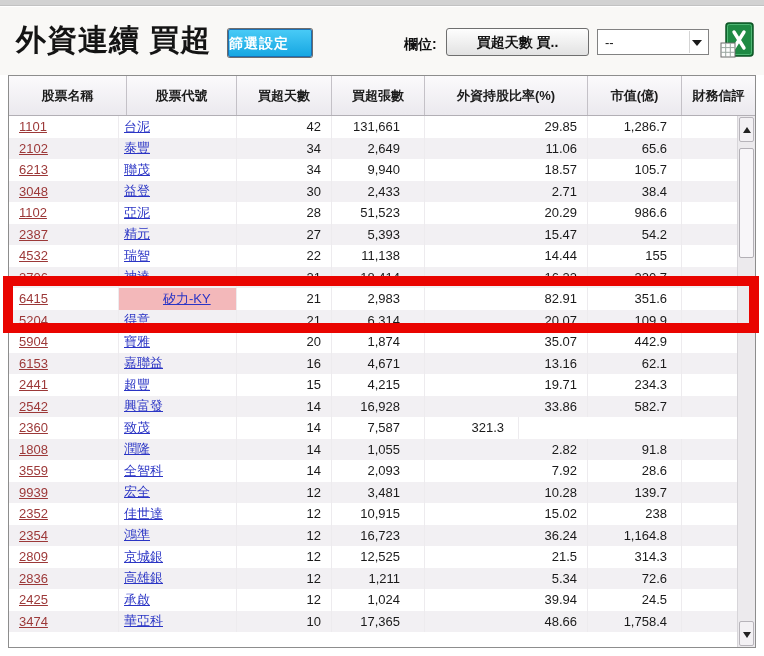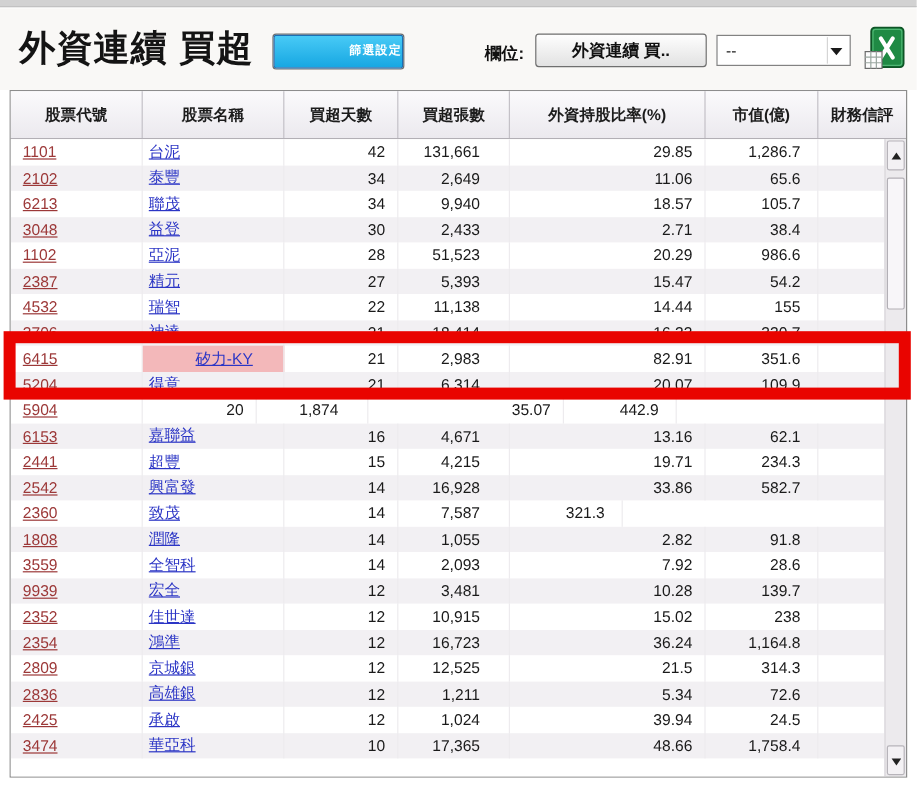--- a/index.html
+++ b/index.html
@@ -4,23 +4,23 @@
 <style>
   * { margin:0; padding:0; box-sizing:border-box; }
   body { font-family:"Liberation Sans","DejaVu Sans",sans-serif; background:#fff; }
   #page { position:relative; width:764px; height:656px; background:#fff; overflow:hidden; }
 
   .topstrip { position:absolute; left:0; top:0; width:764px; height:6px; background:#d2d2d2; border-bottom:1px solid #c2c2c2; }
   .headzone { position:absolute; left:0; top:7px; width:764px; height:68px; background:#f9f8f6; }
 
   .title { position:absolute; left:16px; top:20px; font-size:30px; font-weight:bold; color:#141414; letter-spacing:1px; white-space:nowrap; }
 
-  .filter-btn { position:absolute; left:228px; top:29px; width:108px; height:28px;
+  .filter-btn { position:absolute; left:228px; top:29px; width:84px; height:28px;
     background:linear-gradient(#48caf6,#17a7e2); border:1px solid #1b6fb4; border-radius:2px;
-    color:#fff; font-size:10px; font-weight:bold; letter-spacing:1px; text-align:right; line-height:26px;
+    color:#fff; font-size:14px; font-weight:bold; letter-spacing:1px; text-align:left; line-height:26px;
     box-shadow:0 0 0 1px #6d6d6d; cursor:pointer; }
 
   .field-label { position:absolute; left:404px; top:36px; font-size:14px; font-weight:bold; color:#111; }
 
   .field-btn { position:absolute; left:446px; top:28px; width:143px; height:28px;
     background:linear-gradient(#fefefe,#e2e2e2); border:1px solid #6f6f6f; border-radius:3px;
     font-size:14px; font-weight:bold; color:#111; text-align:center; line-height:26px; cursor:pointer; }
 
   .combo { position:absolute; left:597px; top:29px; width:112px; height:26px; background:#fff;
     border:1px solid #828282; font-size:13px; color:#111; cursor:pointer; }
@@ -77,43 +77,43 @@
 
   <div class="topstrip"></div>
   <div class="headzone"></div>
 
   <div class="title">外資連續 買超</div>
 
   <div class="filter-btn">篩選設定</div>
 
   <div class="field-label">欄位:</div>
 
-  <div class="field-btn">外資連續 買..</div>
+  <div class="field-btn">買超天數 買..</div>
 
   <div class="combo">
     <span class="val">--</span>
     <span class="arrow-box">
         <span class="tri-down"></span>
       </span>
   </div>
 
   <div class="excel">
     <svg width="36" height="38" viewBox="0 0 36 38">
       <rect x="7" y="2" width="27" height="33" rx="3" fill="#1f8a44" stroke="#0e5526" stroke-width="1.5"></rect>
       <rect x="8.5" y="3.5" width="24" height="30" rx="2" fill="none" stroke="#4fb774" stroke-width="1"></rect>
       <path d="M15 11 L25 27 M25 11 L15 27" stroke="#ffffff" stroke-width="3.4" stroke-linecap="round"></path>
       <rect x="2" y="22" width="14" height="14" fill="#fdfdfd" stroke="#6b6b6b"></rect>
       <path d="M2 26.6 h14 M2 31.3 h14 M6.7 22 v14 M11.3 22 v14" stroke="#9aa7a0" stroke-width="1"></path>
     </svg>
   </div>
 
   <div class="grid">
     <div class="thead">
+      <div class="th w-name">股票名稱</div>
       <div class="th w-code">股票代號</div>
-      <div class="th w-name">股票名稱</div>
       <div class="th w-days">買超天數</div>
       <div class="th w-lots">買超張數</div>
       <div class="th w-ratio">外資持股比率(%)</div>
       <div class="th w-value">市值(億)</div>
       <div class="th w-rating">財務信評</div>
     </div>
 
     <div class="tbody">
         <div class="trow">
           <div class="cell c-code w-code">
@@ -342,20 +342,23 @@
             <span>109.9</span>
           </div>
           <div class="cell c-rating">
             <span></span>
           </div>
         </div>
         <div class="trow">
           <div class="cell c-code w-code">
             <a>5904</a>
           </div>
+          <div class="cell c-name w-name">
+            <a>寶雅</a>
+          </div>
           <div class="cell c-days w-days">
             <span>20</span>
           </div>
           <div class="cell c-lots w-lots">
             <span>1,874</span>
           </div>
           <div class="cell c-ratio w-ratio">
             <span>35.07</span>
           </div>
           <div class="cell c-value w-value">

